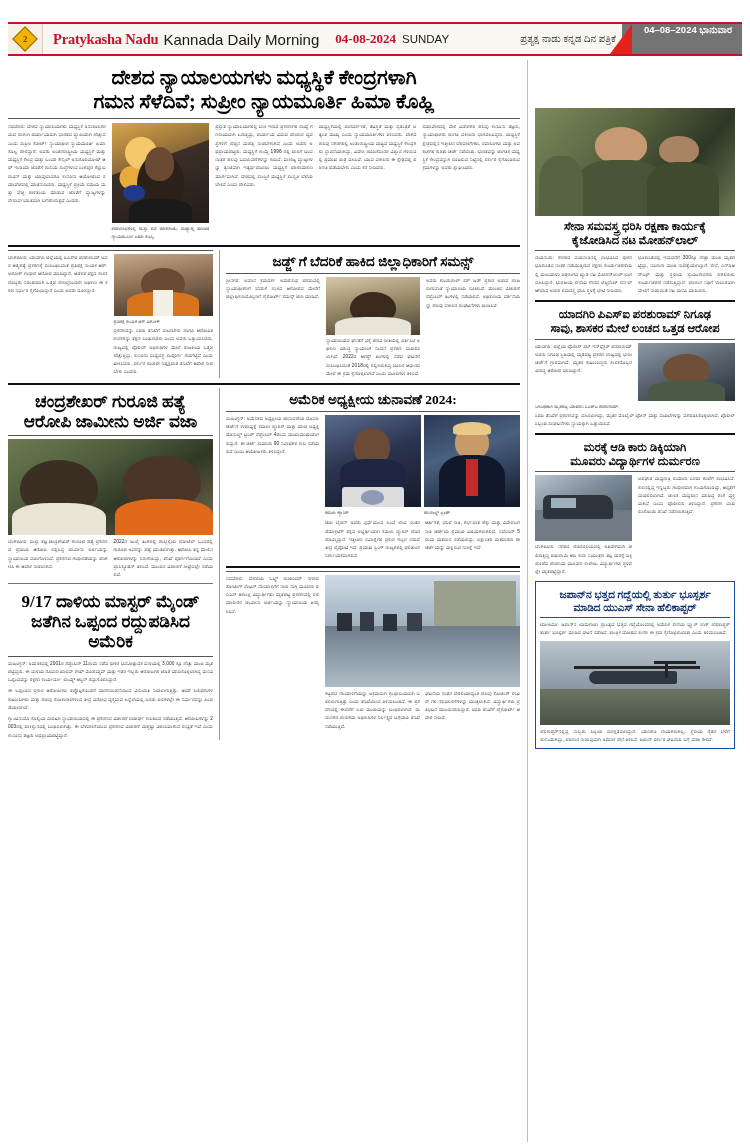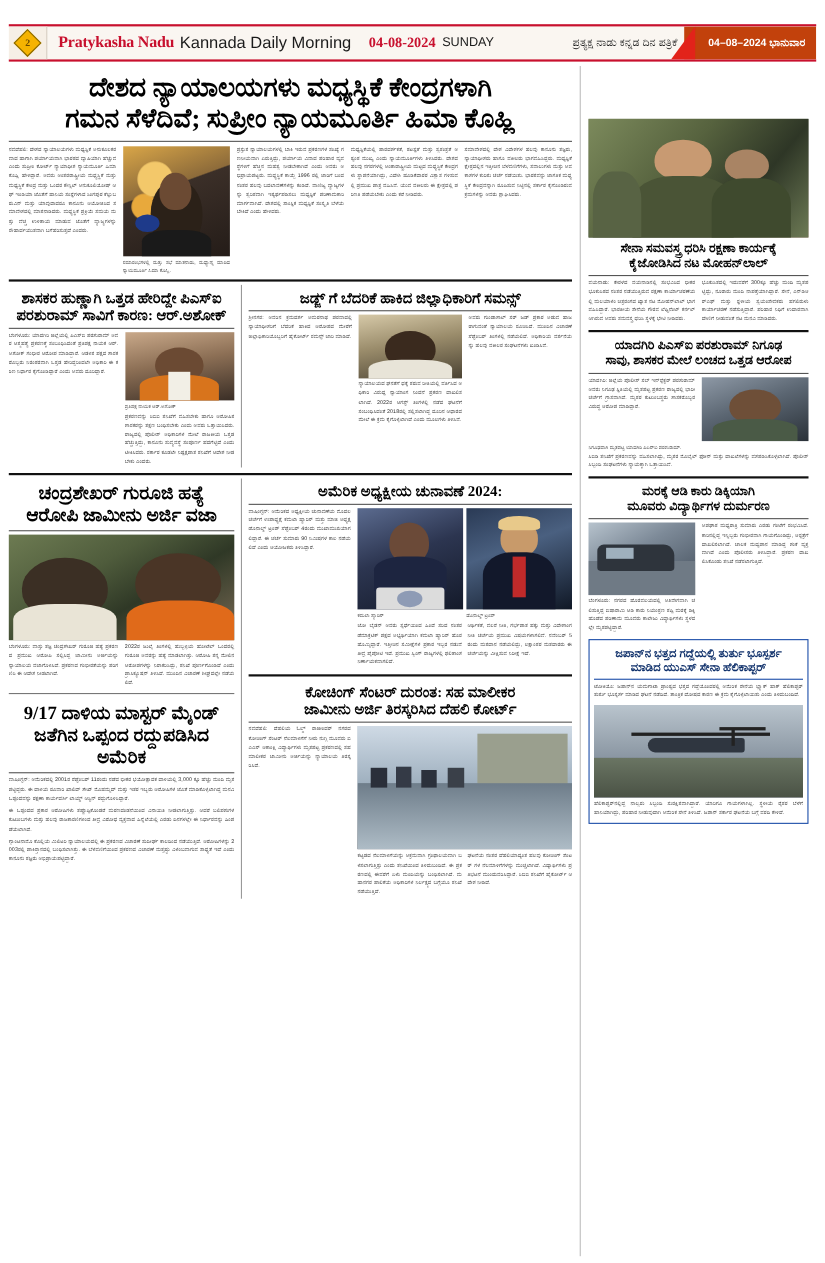--- a/index.html
+++ b/index.html
@@ -22,36 +22,36 @@
     border:1px solid #8a6a00;display:flex;align-items:center;justify-content:center;}
   .diamond span{transform:rotate(-45deg);font-size:9px;font-weight:bold;color:#6b4a00;
     font-family:"Liberation Serif",serif;}
   .mh-name{font-family:"Liberation Serif",serif;font-weight:bold;font-size:14.5px;
     color:#c8102e;margin-left:10px;letter-spacing:-.2px;white-space:nowrap;}
   .mh-sub{font-size:15px;color:#1b1b1b;margin-left:5px;white-space:nowrap;}
   .mh-date{font-family:"Liberation Serif",serif;font-weight:bold;font-size:13px;
     color:#c8102e;margin-left:16px;white-space:nowrap;}
   .mh-day{font-size:11.5px;color:#1b1b1b;margin-left:6px;white-space:nowrap;}
   .mh-kan{margin-left:auto;font-size:10px;color:#1b1b1b;white-space:nowrap;padding-right:6px;}
-  .mh-badge{position:relative;background:#c2410c;color:#fff;height:100%;
-    display:flex;align-items:center;padding:0 10px 0 22px;white-space:nowrap;flex:0 0 auto;}
+  .mh-badge{position:relative;background:#737373;color:#fff;height:100%;
+    display:flex;padding:0 10px 0 22px;white-space:nowrap;flex:0 0 auto;}
   .mh-badge:before{content:"";position:absolute;left:-12px;top:0;width:0;height:0;
     border-style:solid;border-width:0 0 30px 22px;border-color:transparent transparent #e2231a transparent;}
   .mh-badge-txt{font-size:9.5px;font-weight:bold;position:relative;z-index:2;}
 
   
   .grid{display:flex;margin-top:4px;height:1082px;}
   .col-left{width:520px;flex:0 0 520px;padding-right:7px;box-sizing:border-box;
     border-right:1px solid #bdbdbd;}
   .col-right{width:207px;flex:0 0 207px;padding-left:7px;box-sizing:border-box;margin-top:48px;}
 
   
   .hl{font-family:"Liberation Serif",serif;font-weight:bold;text-align:center;
     color:#000;line-height:1.18;}
-  .hl-xl{font-size:24px;padding:6px 4px 5px;}
+  .hl-xl{font-size:20px;padding:6px 4px 5px;}
   .hl-l{font-size:13.5px;padding:4px 2px 3px;}
   .hl-m{font-size:17px;padding:4px 2px 3px;}
   .hl-s{font-size:11.5px;padding:3px 2px 3px;}
   .hl-xs{font-size:10.5px;padding:3px 2px 3px;}
   .rule-thin{border-bottom:1px solid #555;}
 
   
   .body-cols{display:flex;gap:6px;}
   .bcol{flex:1;min-width:0;}
   .txt{font-size:4.6px;line-height:1.72;text-align:justify;color:#2a2a2a;
@@ -143,24 +143,20 @@
             <div class="txt k">ಸಮಾವೇಶದಲ್ಲಿ ದೇಶ ವಿದೇಶಗಳ ಹಲವು ಕಾನೂನು ತಜ್ಞರು, ನ್ಯಾಯಾಧೀಶರು ಹಾಗೂ ವಕೀಲರು ಭಾಗವಹಿಸಿದ್ದರು. ಮಧ್ಯಸ್ಥಿಕೆ ಕ್ಷೇತ್ರದಲ್ಲಿನ ಇತ್ತೀಚಿನ ಬೆಳವಣಿಗೆಗಳು, ಸವಾಲುಗಳು ಮತ್ತು ಅವಕಾಶಗಳ ಕುರಿತು ಚರ್ಚೆ ನಡೆಯಿತು. ಭಾರತವನ್ನು ಜಾಗತಿಕ ಮಧ್ಯಸ್ಥಿಕೆ ಕೇಂದ್ರವನ್ನಾಗಿ ರೂಪಿಸುವ ನಿಟ್ಟಿನಲ್ಲಿ ಸರ್ಕಾರ ಕೈಗೊಂಡಿರುವ ಕ್ರಮಗಳನ್ನು ಅವರು ಶ್ಲಾಘಿಸಿದರು.</div>
           </div>
         </div>
       </div>
 
       <div class="sep-b"></div>
 
       <div class="two" style="margin-top:3px;">
 
         <div style="width:212px;flex:0 0 212px;border-right:1px solid #999;padding-right:6px;box-sizing:border-box;">
-          <div class="hl hl-l">
-            <div>ಶಾಸಕರ ಹುಣ್ಣಾಗಿ ಒತ್ತಡ ಹೇರಿದ್ದೇ ಪಿಎಸ್ಐ</div>
-            <div>ಪರಶುರಾಮ್ ಸಾವಿಗೆ ಕಾರಣ: ಆರ್.ಅಶೋಕ್</div>
-          </div>
           <div class="rule-thin"></div>
           <div class="body-cols" style="margin-top:3px;">
             <div class="bcol">
               <div class="txt k">ಬೆಂಗಳೂರು: ಯಾದಗಿರಿ ಜಿಲ್ಲೆಯಲ್ಲಿ ಪಿಎಸ್ಐ ಪರಶುರಾಮ್ ಅವರ ಆತ್ಮಹತ್ಯೆ ಪ್ರಕರಣಕ್ಕೆ ಸಂಬಂಧಿಸಿದಂತೆ ಪ್ರತಿಪಕ್ಷ ನಾಯಕ ಆರ್.ಅಶೋಕ್ ಗಂಭೀರ ಆರೋಪ ಮಾಡಿದ್ದಾರೆ. ಆಡಳಿತ ಪಕ್ಷದ ಶಾಸಕರೊಬ್ಬರು ನಿರಂತರವಾಗಿ ಒತ್ತಡ ಹೇರಿದ್ದರಿಂದಲೇ ಅಧಿಕಾರಿ ಈ ಕಠಿಣ ನಿರ್ಧಾರ ಕೈಗೊಂಡಿದ್ದಾರೆ ಎಂದು ಅವರು ದೂರಿದ್ದಾರೆ.</div>
             </div>
             <div class="bcol">
               <div class="photo pC" style="height:62px;">
                 <div class="sil" style="left:28%;top:22%;width:44%;height:50%;background:#6b4a33;"></div>
                 <div class="sil2" style="left:14%;top:62%;width:72%;height:40%;background:#d8741c;"></div>
                 <div style="position:absolute;left:40%;top:58%;width:20%;height:42%;background:#f2efe6;"></div>
@@ -272,24 +268,20 @@
                       <div class="txt k">ಆರ್ಥಿಕತೆ, ವಲಸೆ ನೀತಿ, ಗರ್ಭಪಾತ ಹಕ್ಕು ಮತ್ತು ವಿದೇಶಾಂಗ ನೀತಿ ಚರ್ಚೆಯ ಪ್ರಮುಖ ವಿಷಯಗಳಾಗಲಿವೆ. ನವೆಂಬರ್ 5ರಂದು ಮತದಾನ ನಡೆಯಲಿದ್ದು, ಲಕ್ಷಾಂತರ ಮತದಾರರು ಈ ಚರ್ಚೆಯನ್ನು ವೀಕ್ಷಿಸುವ ನಿರೀಕ್ಷೆ ಇದೆ.</div>
                     </div>
                 </div>
               </div>
             </div>
           </div>
 
           <div class="sep-b"></div>
 
           <div style="margin-top:3px;">
-            <div class="hl hl-l">
-              <div>ಕೋಚಿಂಗ್ ಸೆಂಟರ್ ದುರಂತ: ಸಹ ಮಾಲೀಕರ</div>
-              <div>ಜಾಮೀನು ಅರ್ಜಿ ತಿರಸ್ಕರಿಸಿದ ದೆಹಲಿ ಕೋರ್ಟ್</div>
-            </div>
             <div class="rule-thin"></div>
             <div class="body-cols" style="margin-top:3px;">
               <div class="bcol">
                 <div class="txt k">ನವದೆಹಲಿ: ದೆಹಲಿಯ ಓಲ್ಡ್ ರಾಜೀಂದರ್ ನಗರದ ಕೋಚಿಂಗ್ ಸೆಂಟರ್ ನೆಲಮಾಳಿಗೆಗೆ ನೀರು ನುಗ್ಗಿ ಮೂವರು ಐಎಎಸ್ ಆಕಾಂಕ್ಷಿ ವಿದ್ಯಾರ್ಥಿಗಳು ಮೃತಪಟ್ಟ ಪ್ರಕರಣದಲ್ಲಿ ಸಹ ಮಾಲೀಕರ ಜಾಮೀನು ಅರ್ಜಿಯನ್ನು ನ್ಯಾಯಾಲಯ ತಿರಸ್ಕರಿಸಿದೆ.</div>
               </div>
               <div class="bcol" style="flex:2.1;">
                 <div class="photo pJ" style="height:112px;">
                   <div style="position:absolute;left:0;top:0;width:100%;height:46%;background:linear-gradient(180deg,#cfdae5,#9fb0bf);"></div>
                   <div style="position:absolute;left:56%;top:6%;width:42%;height:42%;background:#9a9f8e;"></div>
                   <div style="position:absolute;left:0;top:46%;width:100%;height:54%;background:linear-gradient(180deg,#6e7d8a,#aebcc6);"></div>

